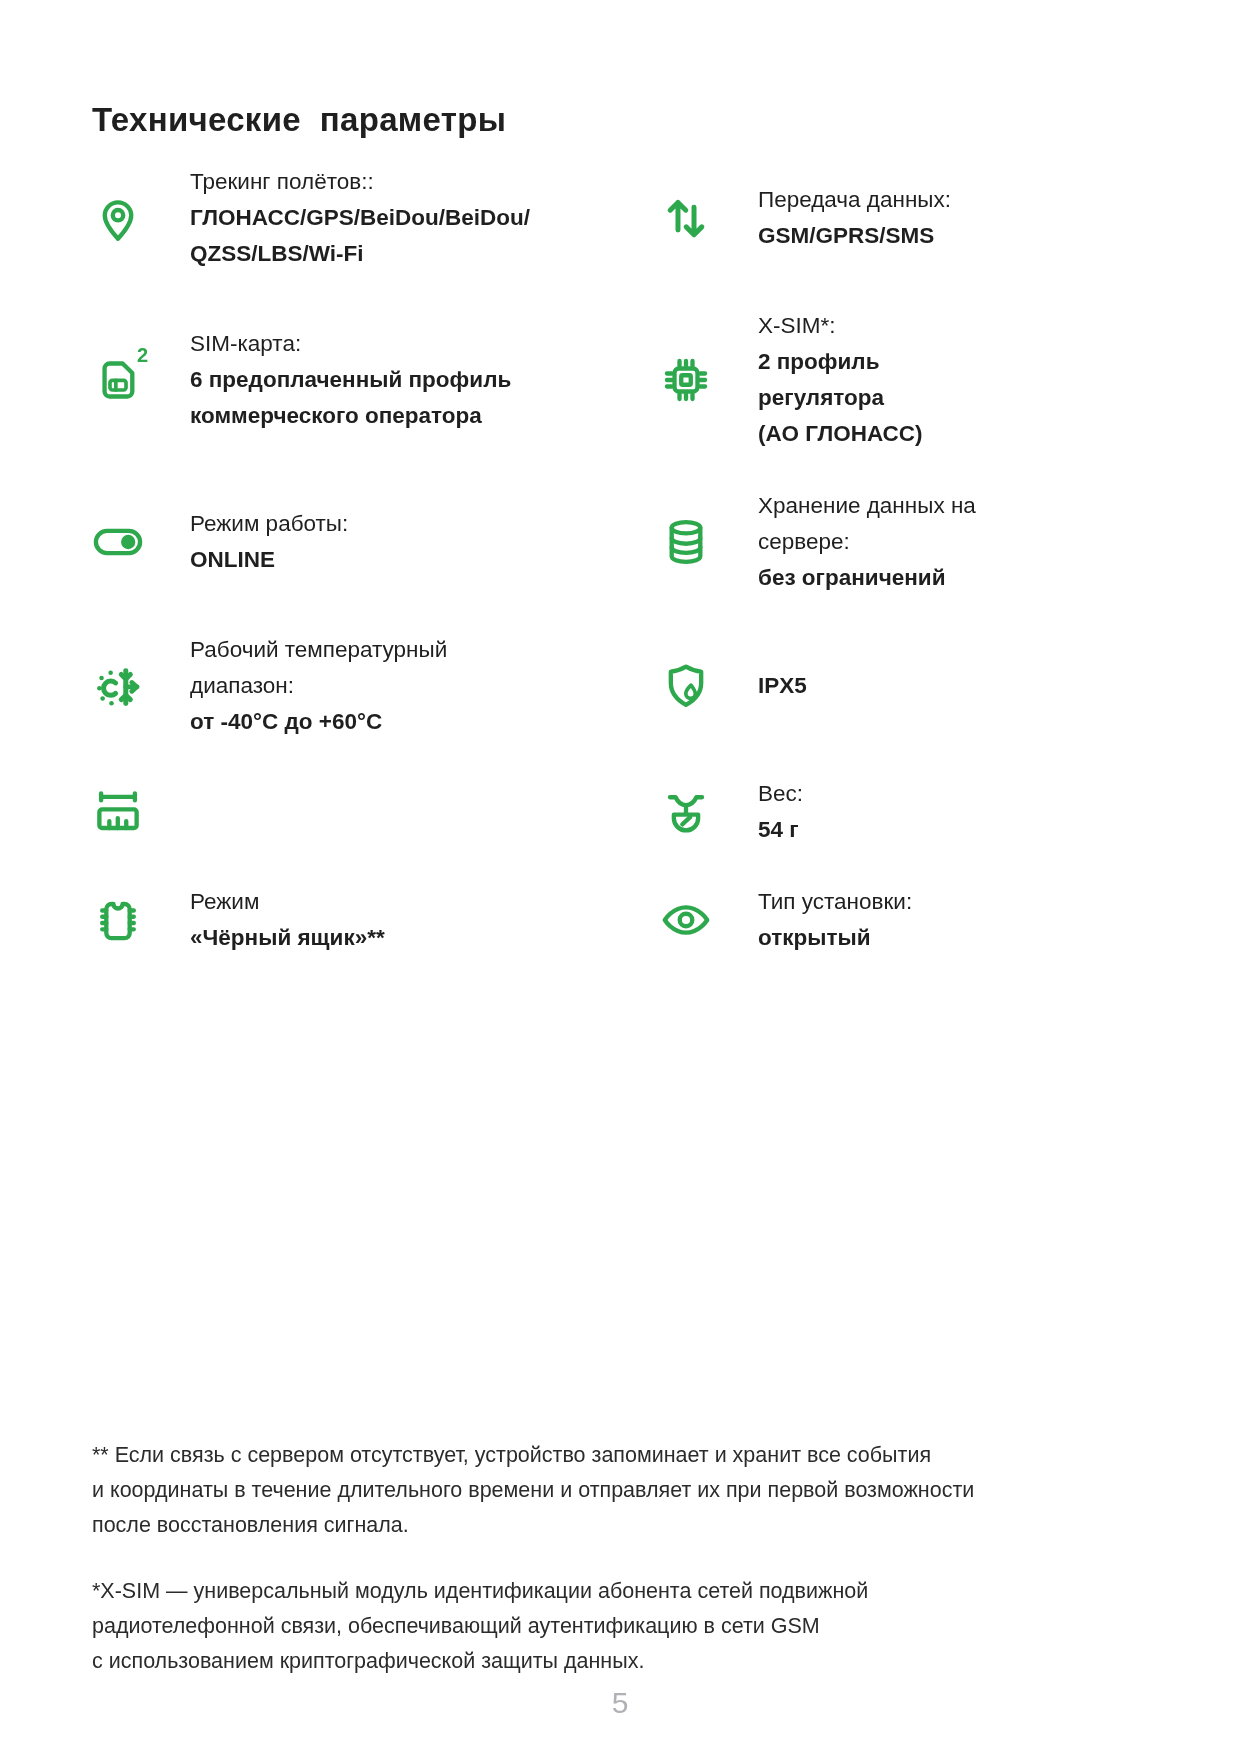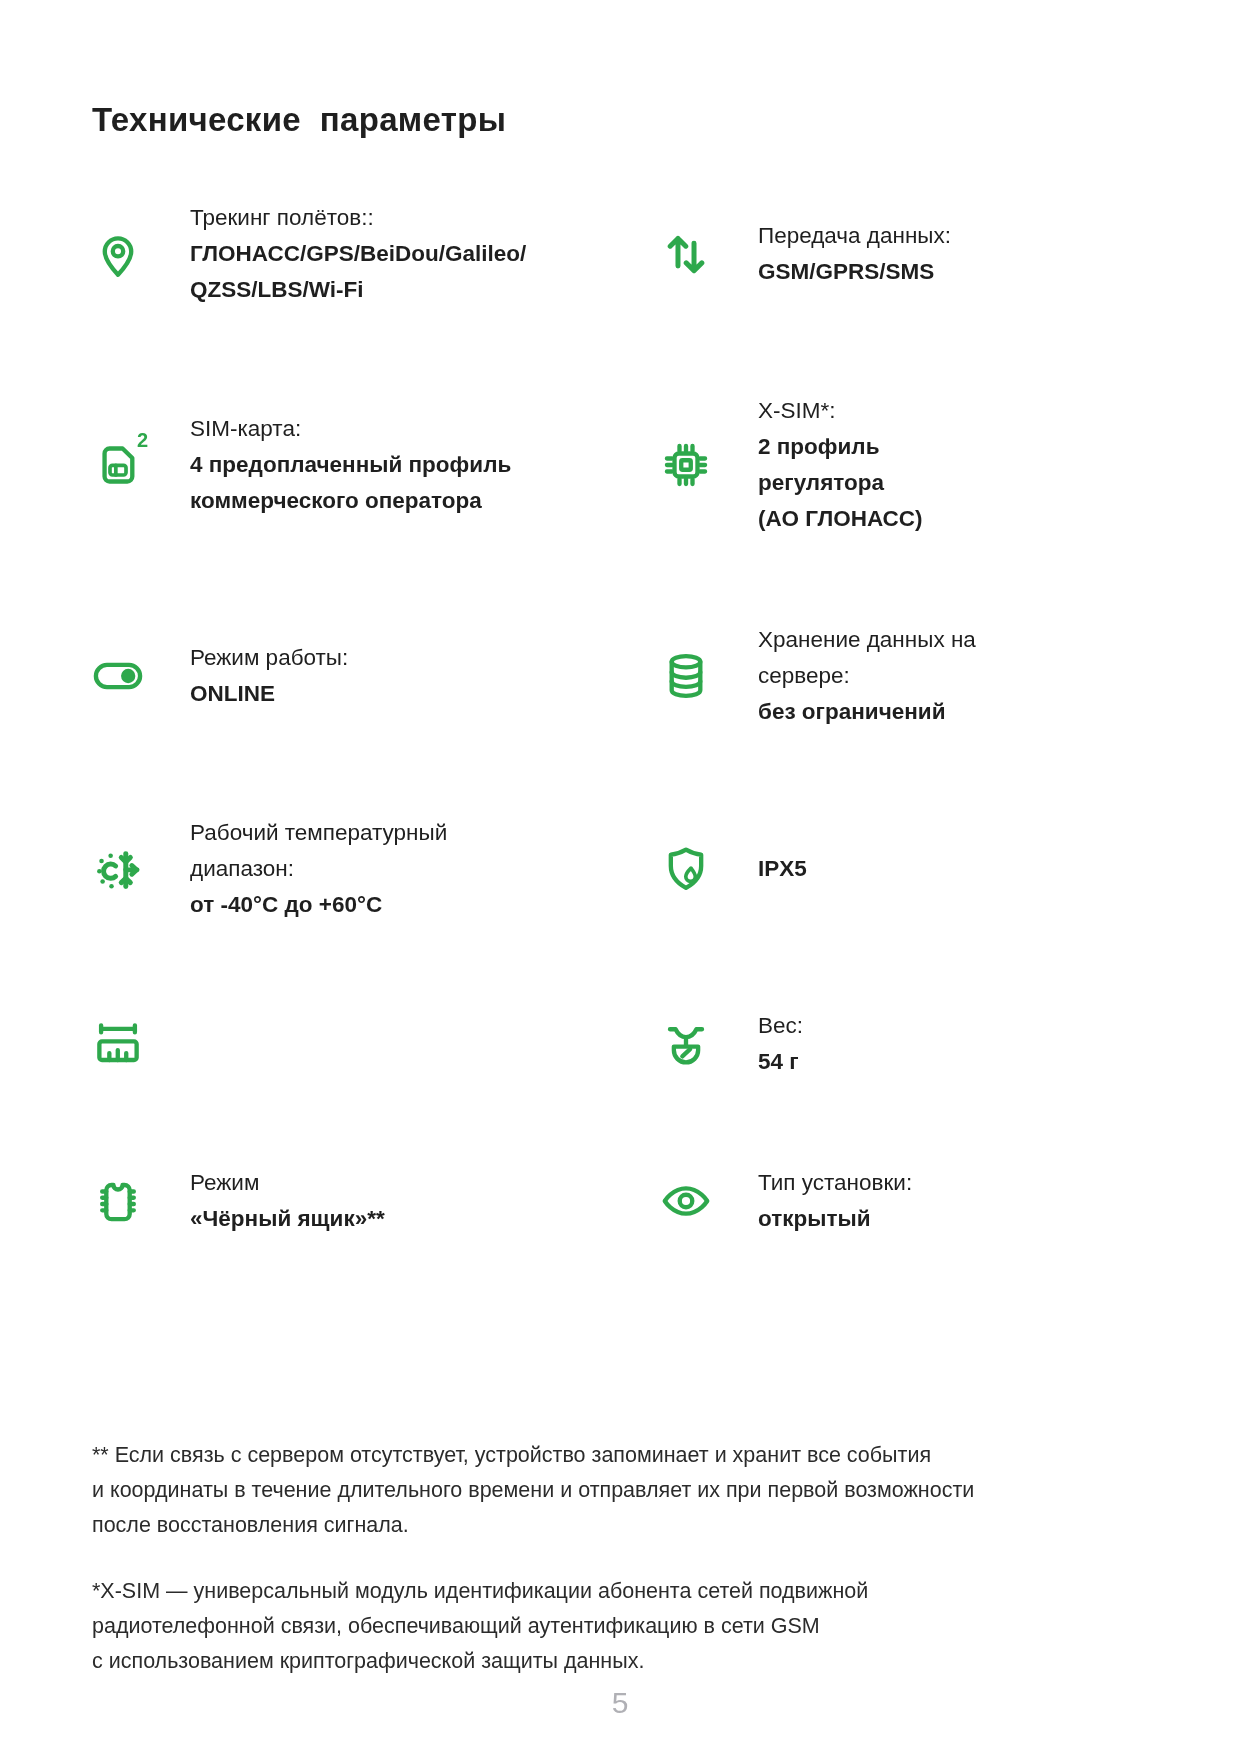--- a/index.html
+++ b/index.html
@@ -20,24 +20,24 @@
     padding-top: 100px;
     font-size: 33px;
     line-height: 40px;
     font-weight: bold;
     color: var(--text, #1F1F1F);
     white-space: pre;
     letter-spacing: 0.3px;
   }
 
   .grid {
-    margin-top: 60px;
+    margin-top: 24px;
     display: grid;
     grid-template-columns: 568px 1fr;
-    row-gap: 85px;
+    row-gap: 36px;
     align-items: center;
   }
   .cell { display: flex; align-items: center; }
   .icon-box {
     position: relative;
     width: 52px;
     height: 52px;
     flex-shrink: 0;
     margin-right: 46px;
     display: flex;
@@ -106,21 +106,21 @@
 
       <div class="cell">
         <div class="icon-box">
           <svg viewBox="0 0 24 24">
             <path d="M12 21.6C8.6 17.9 5.9 14.4 5.9 10.9a6.1 6.1 0 0 1 12.2 0c0 3.5-2.7 7-6.1 10.7z"></path>
             <circle cx="12" cy="10.7" r="2.4"></circle>
           </svg>
         </div>
         <div>
           <div class="label">Трекинг полётов::</div>
-          <div class="value">ГЛОНАСС/GPS/BeiDou/Galileo/
+          <div class="value">ГЛОНАСС/GPS/BeiDou/BeiDou/
 QZSS/LBS/Wi-Fi</div>
         </div>
       </div>
 
       <div class="cell">
         <div class="icon-box">
           <svg viewBox="0 0 24 24">
             <path class="thick" d="M8.3 17.5V4.8M4.7 8.4l3.6-3.6 3.6 3.6"></path>
             <path class="thick" d="M15.7 7v12.7M12.1 16.1l3.6 3.6 3.6-3.6"></path>
           </svg>
@@ -135,21 +135,21 @@
         <div class="icon-box">
           <svg viewBox="0 0 24 24">
             <path d="M8.1 4.4h6l4.5 4.4v8.5a2.3 2.3 0 0 1-2.3 2.3H8.1a2.3 2.3 0 0 1-2.3-2.3V6.7a2.3 2.3 0 0 1 2.3-2.3z"></path>
             <rect class="thin" x="8.3" y="12.2" width="7.4" height="4.4" rx="1.1"></rect>
             <path class="thin" d="M11 12.2v4.4"></path>
           </svg>
           <span class="sim-badge">2</span>
         </div>
         <div>
           <div class="label">SIM-карта:</div>
-          <div class="value">4 предоплаченный профиль
+          <div class="value">6 предоплаченный профиль
 коммерческого оператора</div>
         </div>
       </div>
 
       <div class="cell">
         <div class="icon-box">
           <svg viewBox="0 0 24 24">
             <rect x="6.7" y="6.7" width="10.6" height="10.6" rx="2"></rect>
             <rect x="9.8" y="9.8" width="4.4" height="4.4" rx="0.6"></rect>
             <path d="M9 3.2v2.3M12 3.2v2.3M15 3.2v2.3M9 18.5v2.3M12 18.5v2.3M15 18.5v2.3M3.2 9h2.3M3.2 12h2.3M3.2 15h2.3M18.5 9h2.3M18.5 12h2.3M18.5 15h2.3"></path>

